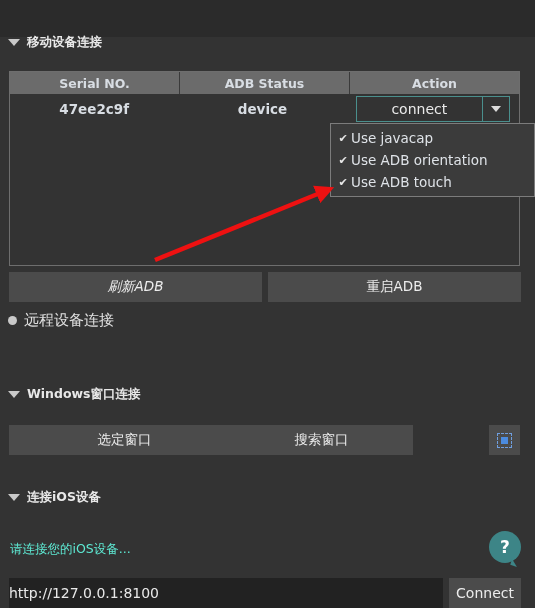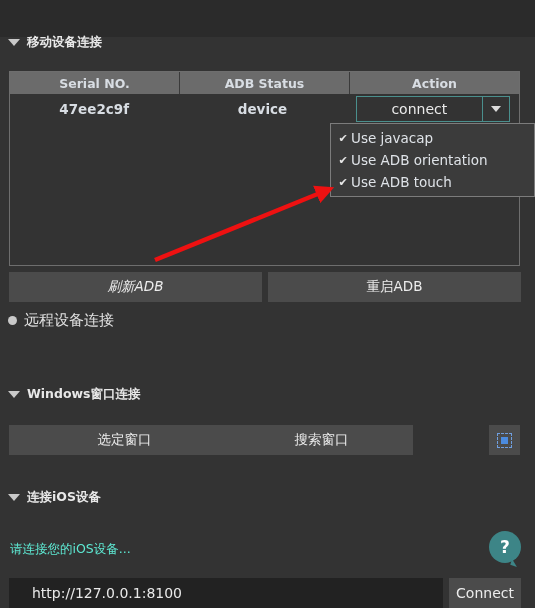--- a/index.html
+++ b/index.html
@@ -242,21 +242,21 @@
     position: absolute;
     left: 9px;
     top: 541px;
     width: 434px;
     height: 30px;
     background: #222222;
     border: none;
     color: #e9e9e9;
     font-size: 14px;
     font-family: "DejaVu Sans", "Liberation Sans", sans-serif;
-    padding: 0 23px;
+    padding: 0 0;
     box-sizing: border-box;
     outline: none;
   }
   .btn-ios-connect {
     left: 449px; top: 541px; width: 72px; height: 30px;
     font-size: 14px;
   }
 
   
   .arrow-layer {

